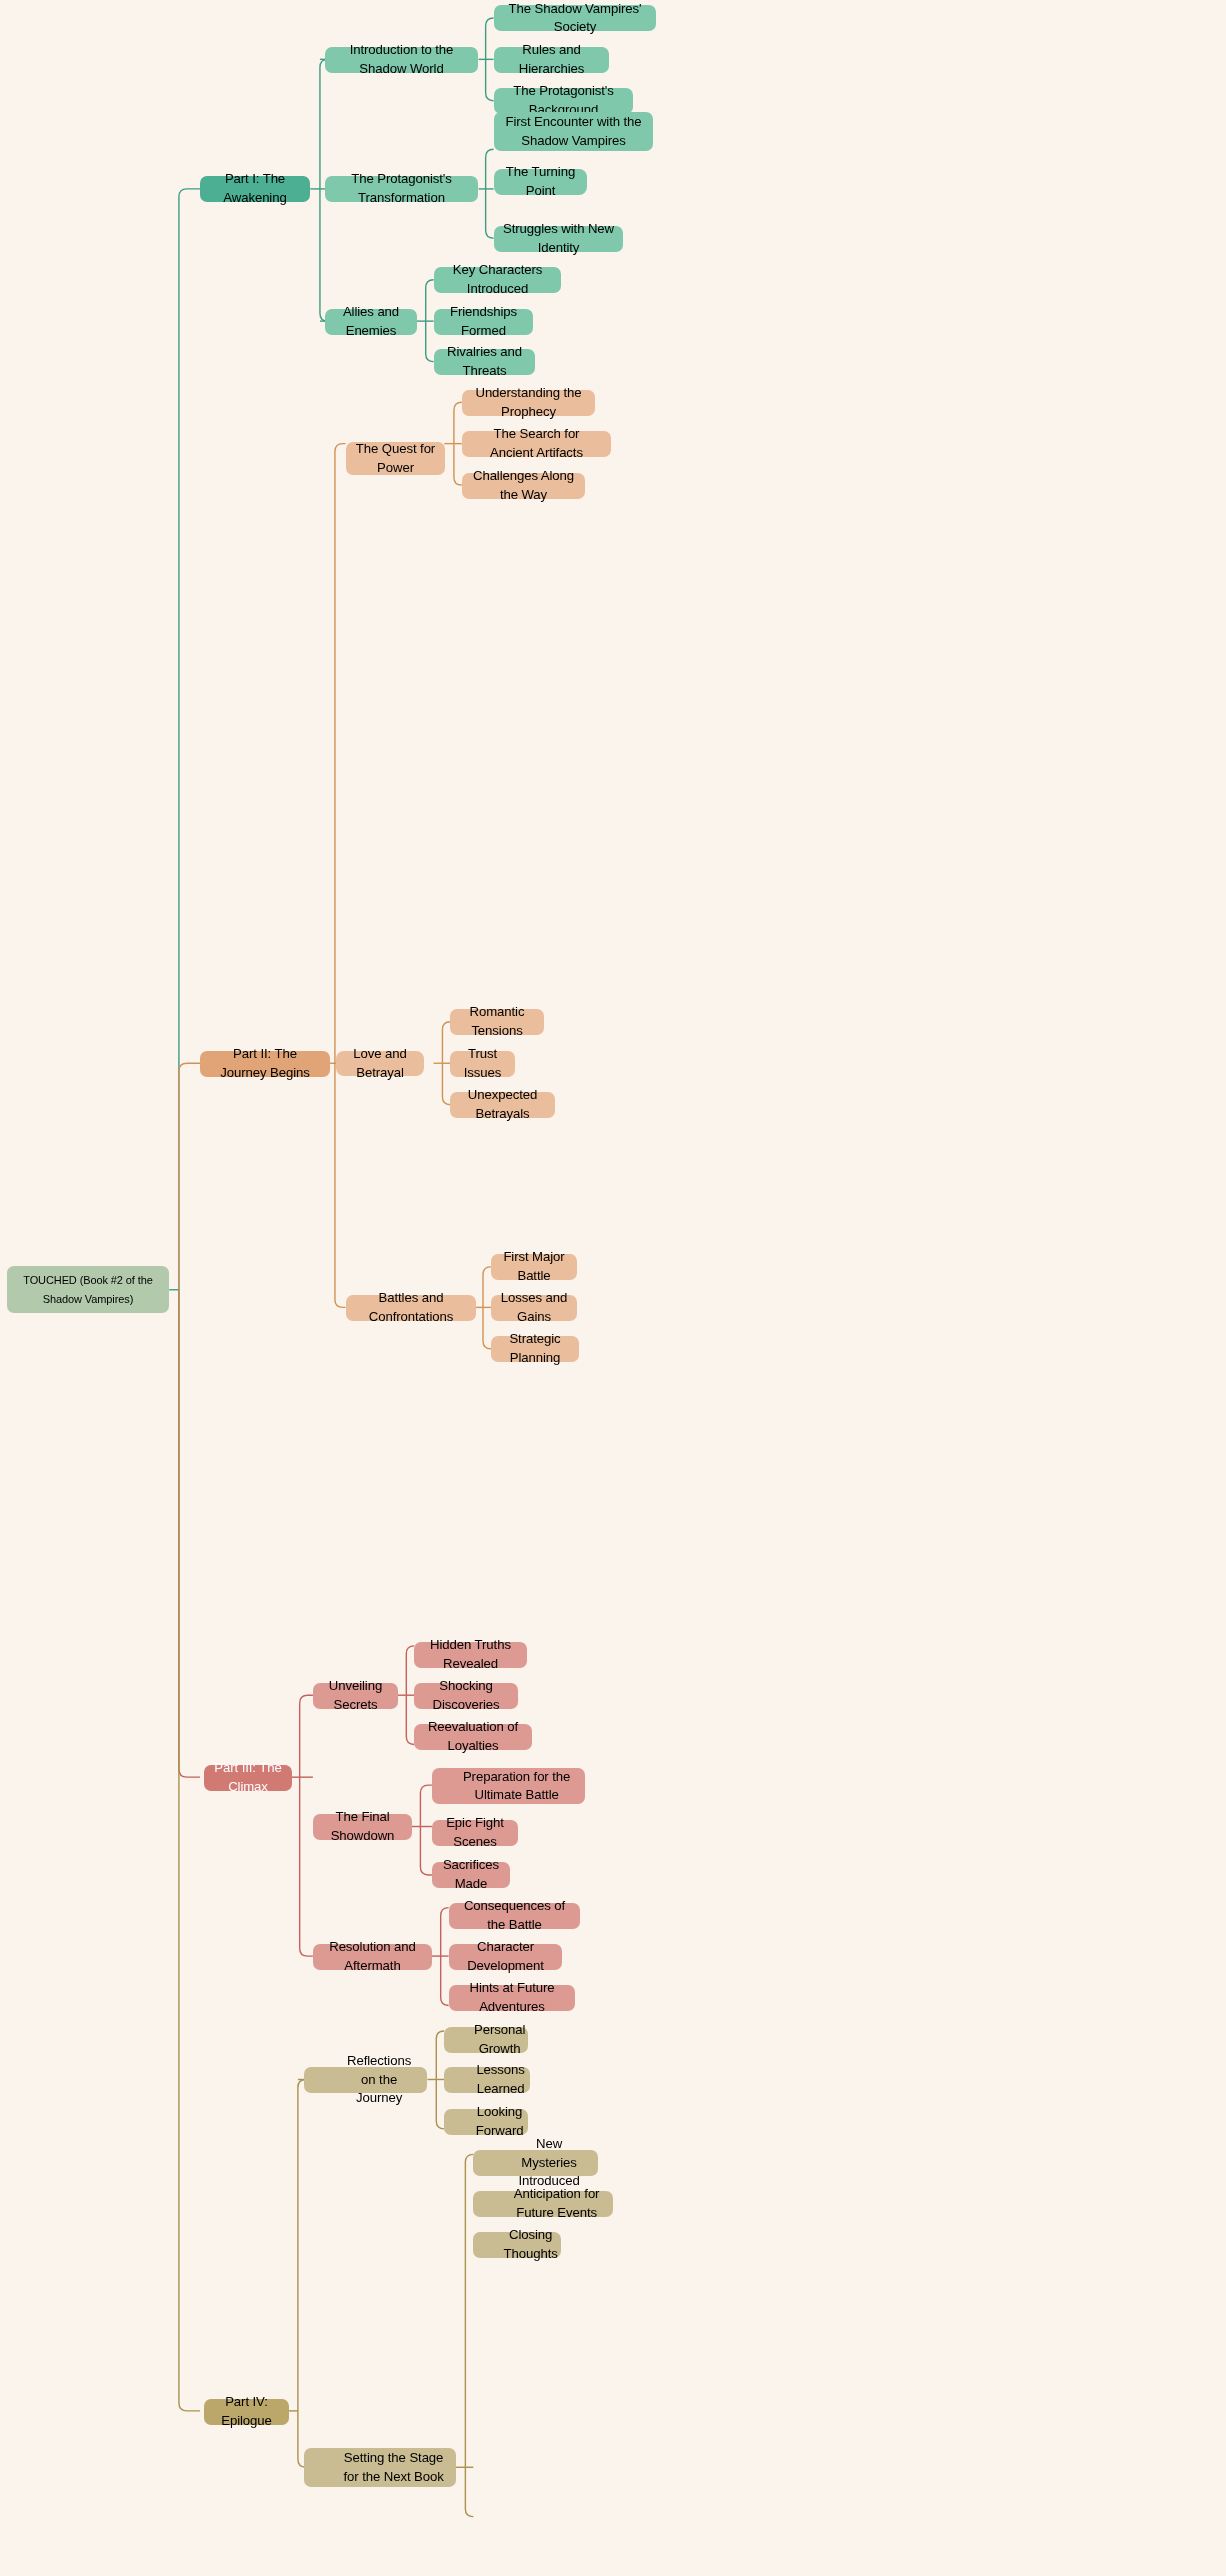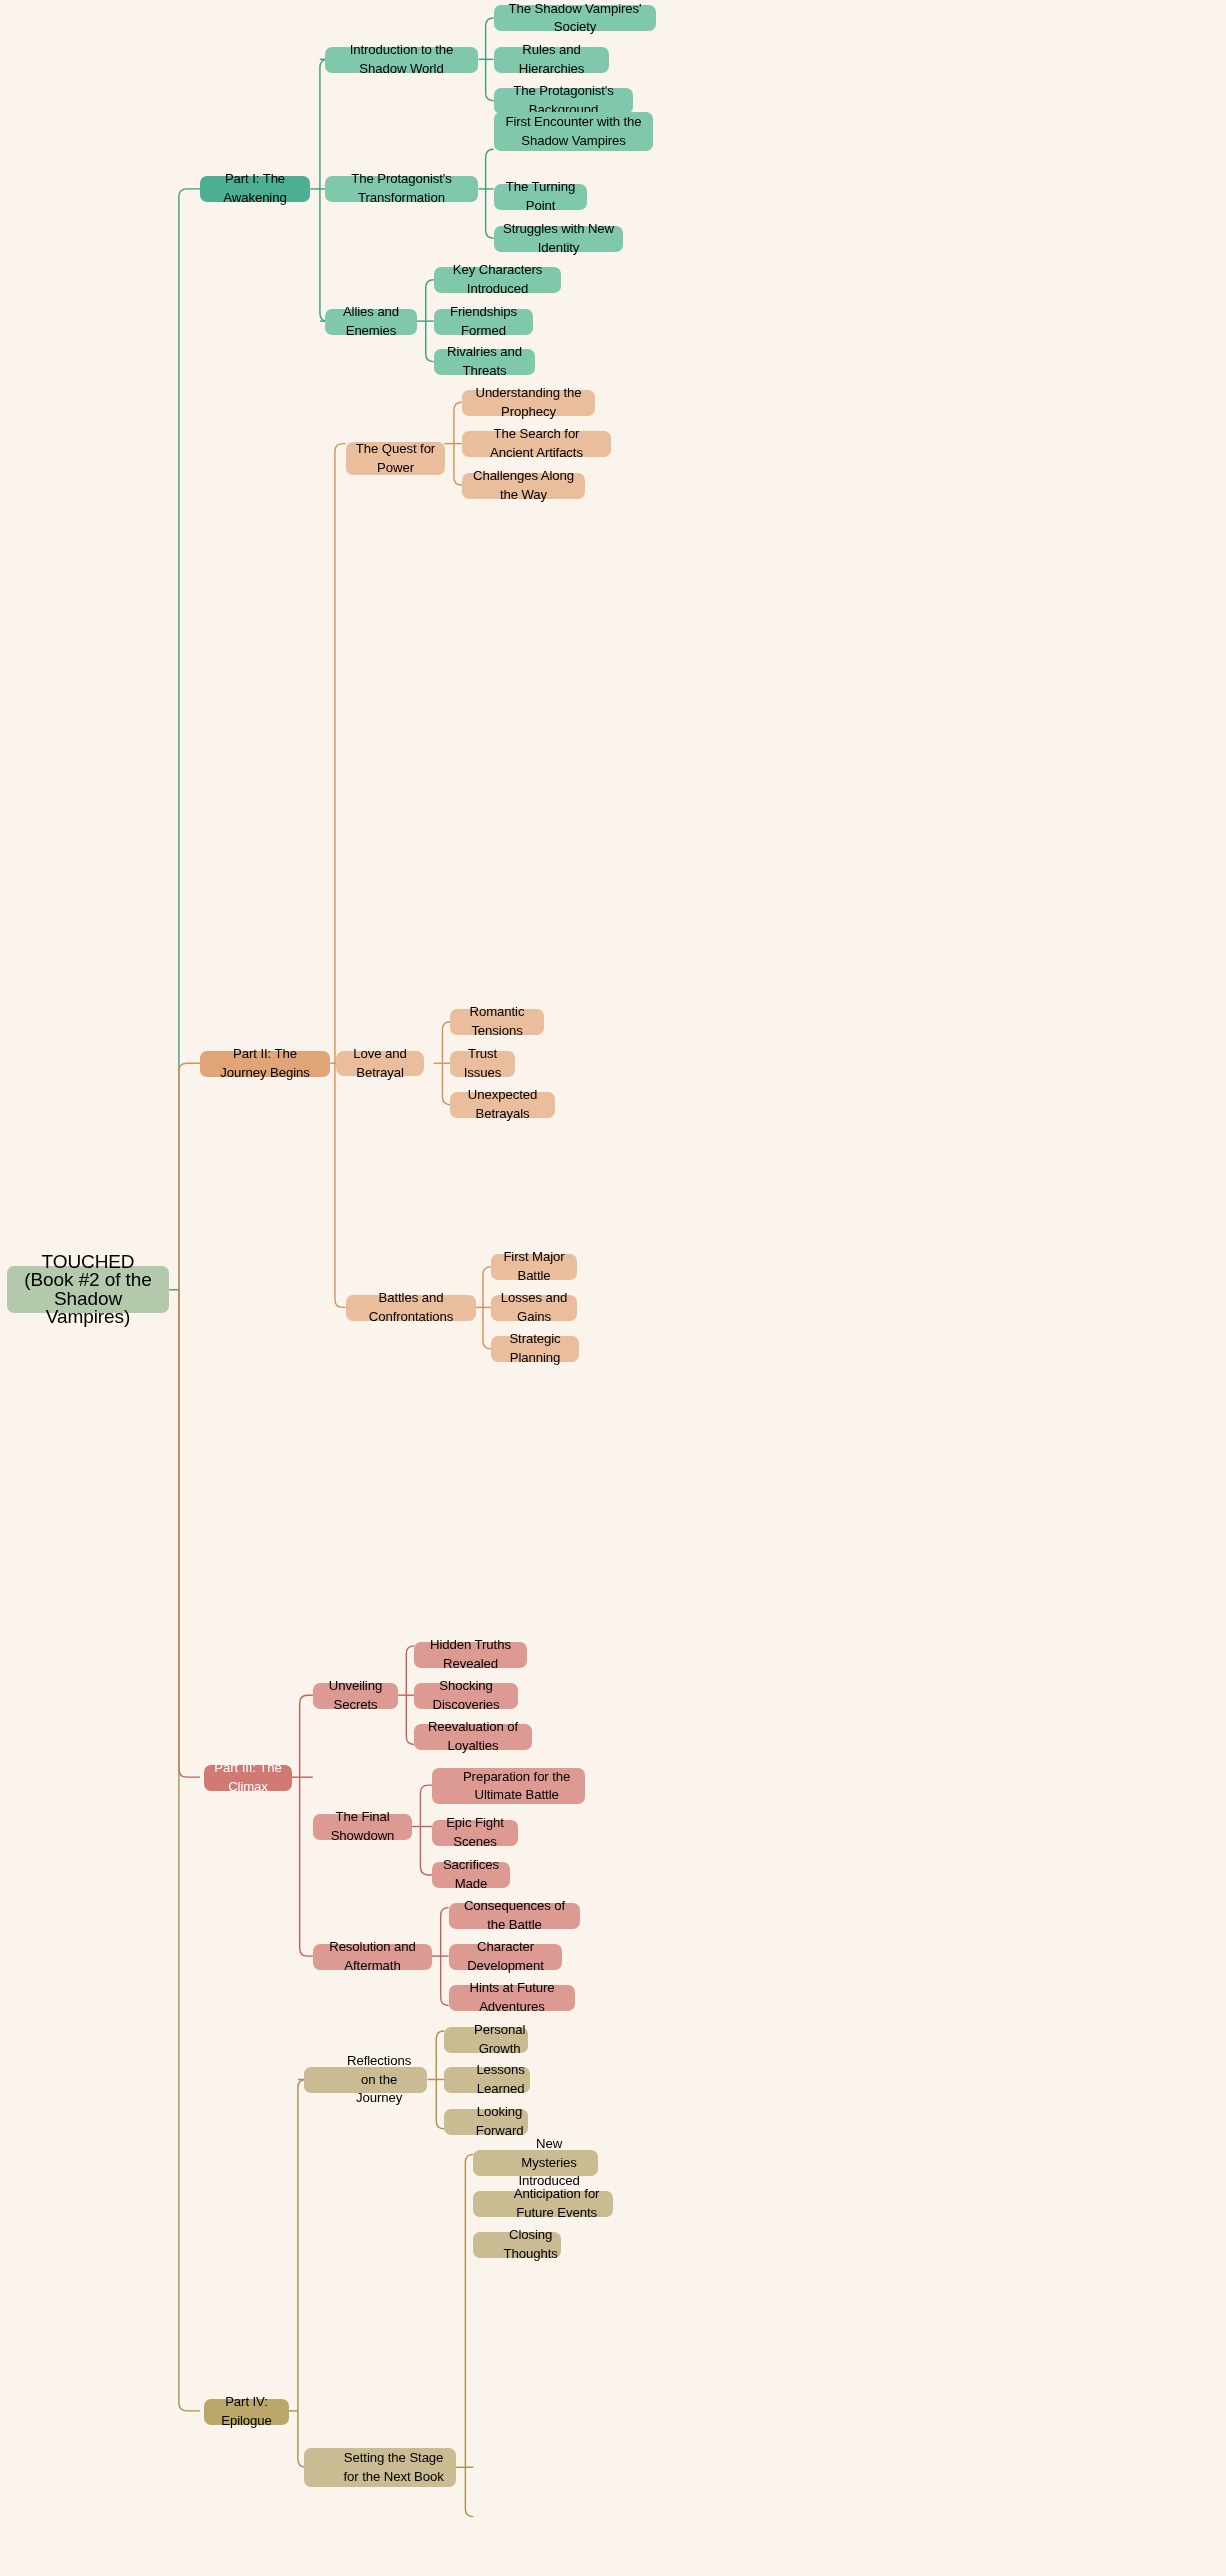--- a/index.html
+++ b/index.html
@@ -18,21 +18,21 @@
     text-align:center;
     border-radius:7px;
     font-size:13.2px;
     line-height:18.5px;
     color:#000000;
     padding:3.5px 8.8px;
     letter-spacing:-0.1px;
   }
   .node.root{
     font-family:"Liberation Sans", sans-serif;
-    font-size:19px;
+    font-size:11px;
   }
   .node.lvl1{font-weight:400;}
   .node.white-text{color:#ffffff;}
   
   .c-root   {background:#b3c9ac;}
   .c-greenD {background:#4caf93;}
   .c-greenL {background:#7fc8ab;}
   .c-orangeD{background:#e0a476;}
   .c-orangeL{background:#eabd9c;}
   .c-redD   {background:#d07a73;}
@@ -137,21 +137,21 @@
 
   <div class="node lvl1 c-greenD" style="left:200px;top:176px;width:110px;height:25.6px;">Part I: The Awakening</div>
 
   <div class="node c-greenL" style="left:325px;top:47px;width:153px;height:25.6px;">Introduction to the Shadow World</div>
   <div class="node c-greenL" style="left:494px;top:5.3px;width:162px;height:25.6px;">The Shadow Vampires' Society</div>
   <div class="node c-greenL" style="left:494px;top:47px;width:115px;height:25.6px;">Rules and Hierarchies</div>
   <div class="node c-greenL" style="left:494px;top:88px;width:139px;height:25.6px;">The Protagonist's Background</div>
 
   <div class="node c-greenL" style="left:325px;top:176px;width:153px;height:25.6px;">The Protagonist's Transformation</div>
   <div class="node c-greenL" style="left:494px;top:112px;width:159px;height:39px;">First Encounter with the Shadow Vampires</div>
-  <div class="node c-greenL" style="left:494px;top:184px;width:93px;height:25.6px;">The Turning Point</div>
+  <div class="node c-greenL" style="left:494px;top:169px;width:93px;height:25.6px;border-radius:8px;">The Turning Point</div>
   <div class="node c-greenL" style="left:494px;top:226px;width:129px;height:25.6px;">Struggles with New Identity</div>
 
   <div class="node c-greenL" style="left:325px;top:309px;width:92px;height:25.6px;">Allies and Enemies</div>
   <div class="node c-greenL" style="left:434px;top:267px;width:127px;height:25.6px;">Key Characters Introduced</div>
   <div class="node c-greenL" style="left:434px;top:309px;width:99px;height:25.6px;">Friendships Formed</div>
   <div class="node c-greenL" style="left:434px;top:349px;width:101px;height:25.6px;">Rivalries and Threats</div>
 
   <div class="node lvl1 c-orangeD" style="left:200px;top:1051px;width:130px;height:25.6px;">Part II: The Journey Begins</div>
 
   <div class="node c-orangeL" style="left:346px;top:442px;width:99px;height:33px;">The Quest for Power</div>

